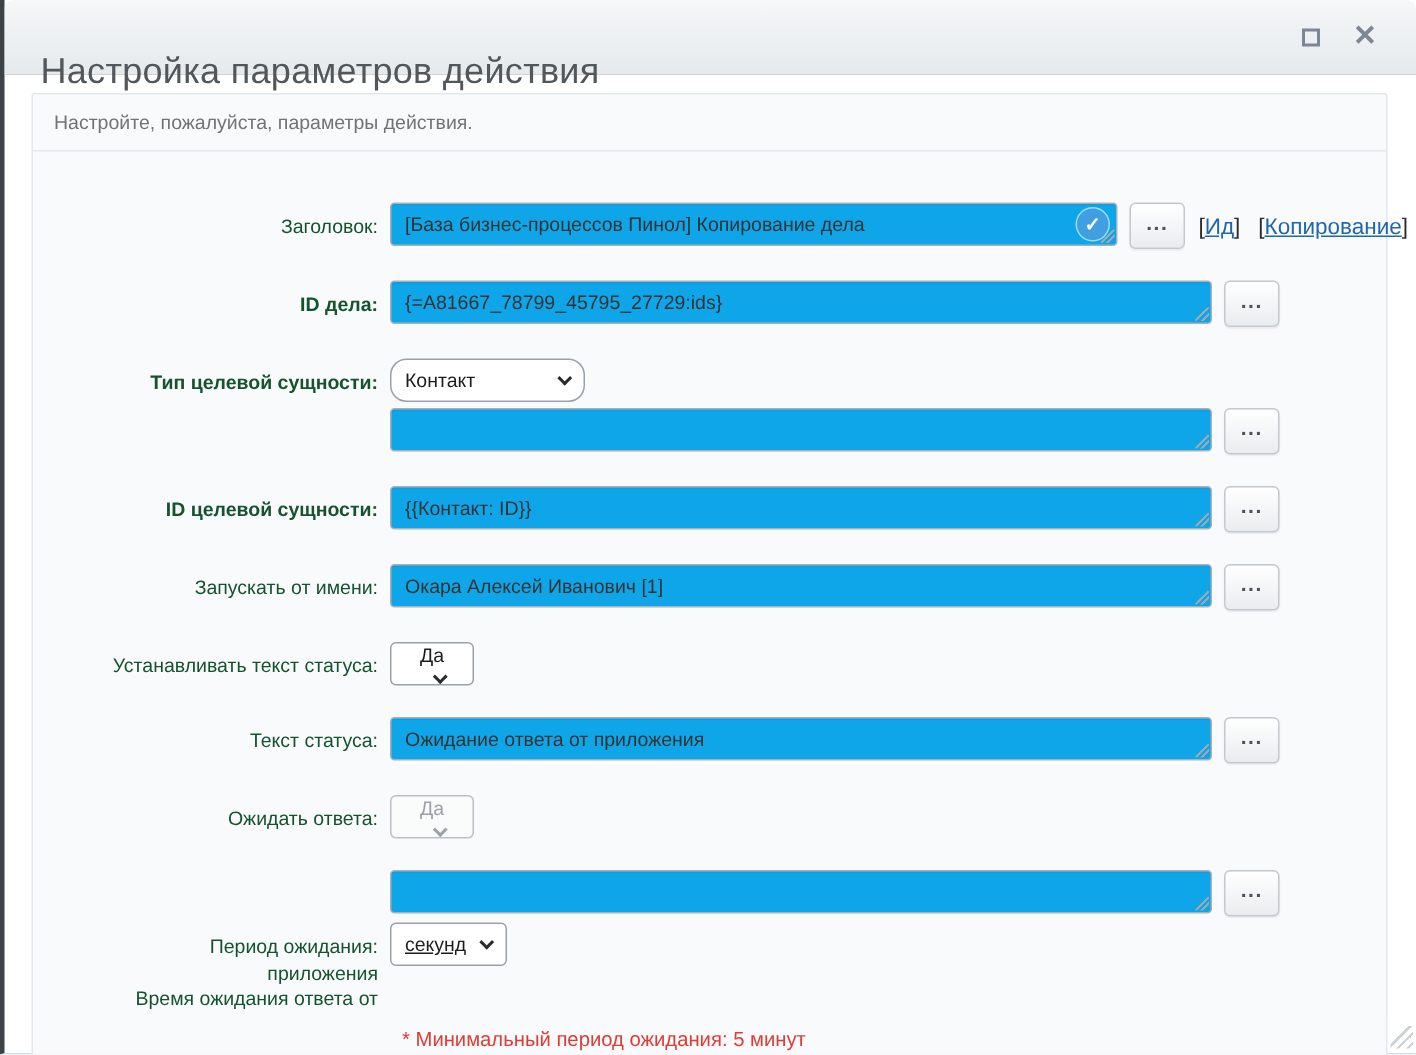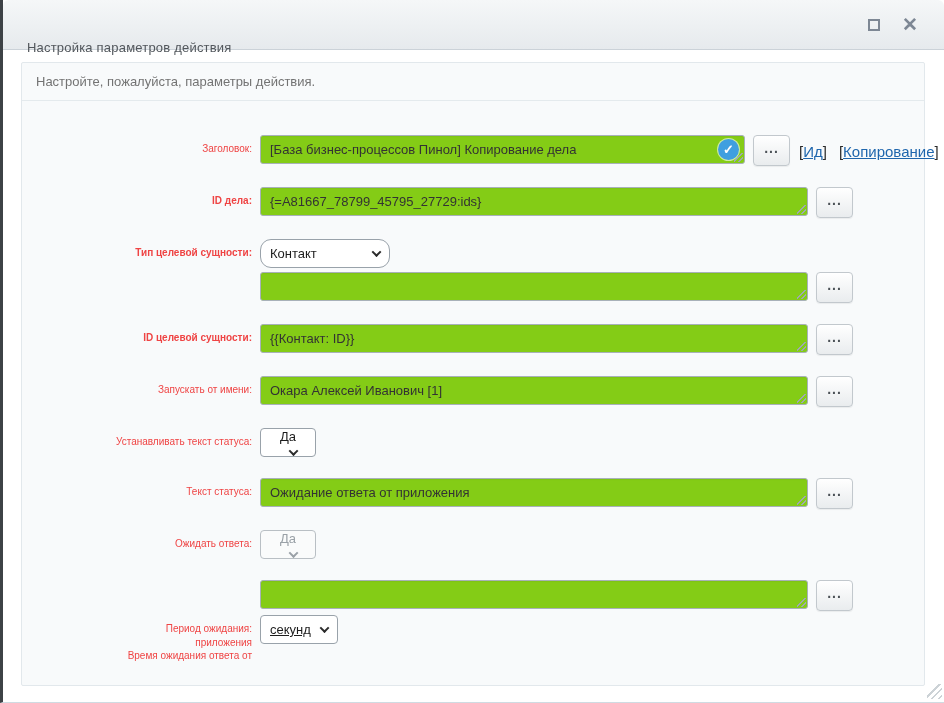--- a/index.html
+++ b/index.html
@@ -5,39 +5,39 @@
   * { margin:0; padding:0; box-sizing:border-box; }
   html,body { width:944px; height:703px; overflow:hidden;
     font-family:"Liberation Sans", sans-serif; background:#fff; }
   .window { position:relative; width:944px; height:703px; background:#fff;
     border-left:3px solid #3d4246; border-bottom:1px solid #cfdbe2; }
 
   
   .titlebar { height:50px; display:flex; align-items:center; justify-content:space-between;
     padding:0 26px 0 24px; background:linear-gradient(#f5f7f8,#e6eaed);
     border-bottom:1px solid #cbd2d8; border-radius:6px 6px 0 0; }
-  .title { font-size:13px; color:#52575c; letter-spacing:.2px;margin-top:46px; }
+  .title { font-size:24px; color:#52575c; letter-spacing:.2px;margin-top:46px; }
   .winctl { display:flex; align-items:center; gap:22px; }
   .ico-max { width:12px; height:12px; border:2px solid #7d8794; display:inline-block; cursor:pointer; }
   .ico-close { font-size:19px; line-height:1; color:#7d8794; cursor:pointer; font-weight:bold; }
 
   
   .main { padding:12px 19px 0 18px; }
   .panel { border:1px solid #e2e8ec; background:#f8fafb; border-radius:2px; }
   .infobar { padding:11px 14px; font-size:13px; color:#737373; border-bottom:1px solid #e4eaed; }
   .form { padding:34px 0 18px 0; }
 
   .row { display:flex; align-items:flex-start; margin-bottom:21px; }
   .row.tight { margin-bottom:4px; }
   .lbl { width:238px; flex-shrink:0; text-align:right; padding-right:8px; padding-top:7px;
-    font-size:10px; color:#ef4444; line-height:1.35; }
+    font-size:13px; color:#14532d; line-height:1.35; }
   .lbl.b { font-weight:bold; }
   .fld { display:flex; align-items:flex-start; }
 
-  .textbox { position:relative; height:29px; background:#84cc16; border:1px solid #a8b1b9;
+  .textbox { position:relative; height:29px; background:#0ea5e9; border:1px solid #a8b1b9;
     border-radius:3px; font-size:13px; color:#333; padding:6px 9px 0 9px; overflow:hidden;
     box-shadow:inset 0 1px 1px rgba(0,0,0,.04); cursor:text; }
   .w-main { width:548px; }
   .w-title { width:485px; }
   .tval { white-space:nowrap; }
   .grip { position:absolute; right:1px; bottom:1px; width:9px; height:9px;
     background:linear-gradient(135deg, transparent 44%, #9fa8ae 44%, #9fa8ae 54%,
       transparent 54%, transparent 68%, #9fa8ae 68%, #9fa8ae 78%, transparent 78%); }
   .check { position:absolute; right:5px; top:3px; width:21px; height:21px; border-radius:50%;
     background:#3f9fe0; color:#fff; font-size:13px; font-weight:bold;
@@ -208,19 +208,20 @@
             <div>Время ожидания ответа от</div>
           </div>
           <div class="fld">
             <div class="selectbox w-sel-sec">
               <span>секунд</span>
               <span class="chev"></span>
             </div>
           </div>
         </div>
 
+        <div class="note">* Минимальный период ожидания: 5 минут</div>
 
       </div>
     </div>
   </div>
 
   <div class="win-resize"></div>
 </div>
 
 </body></html>

